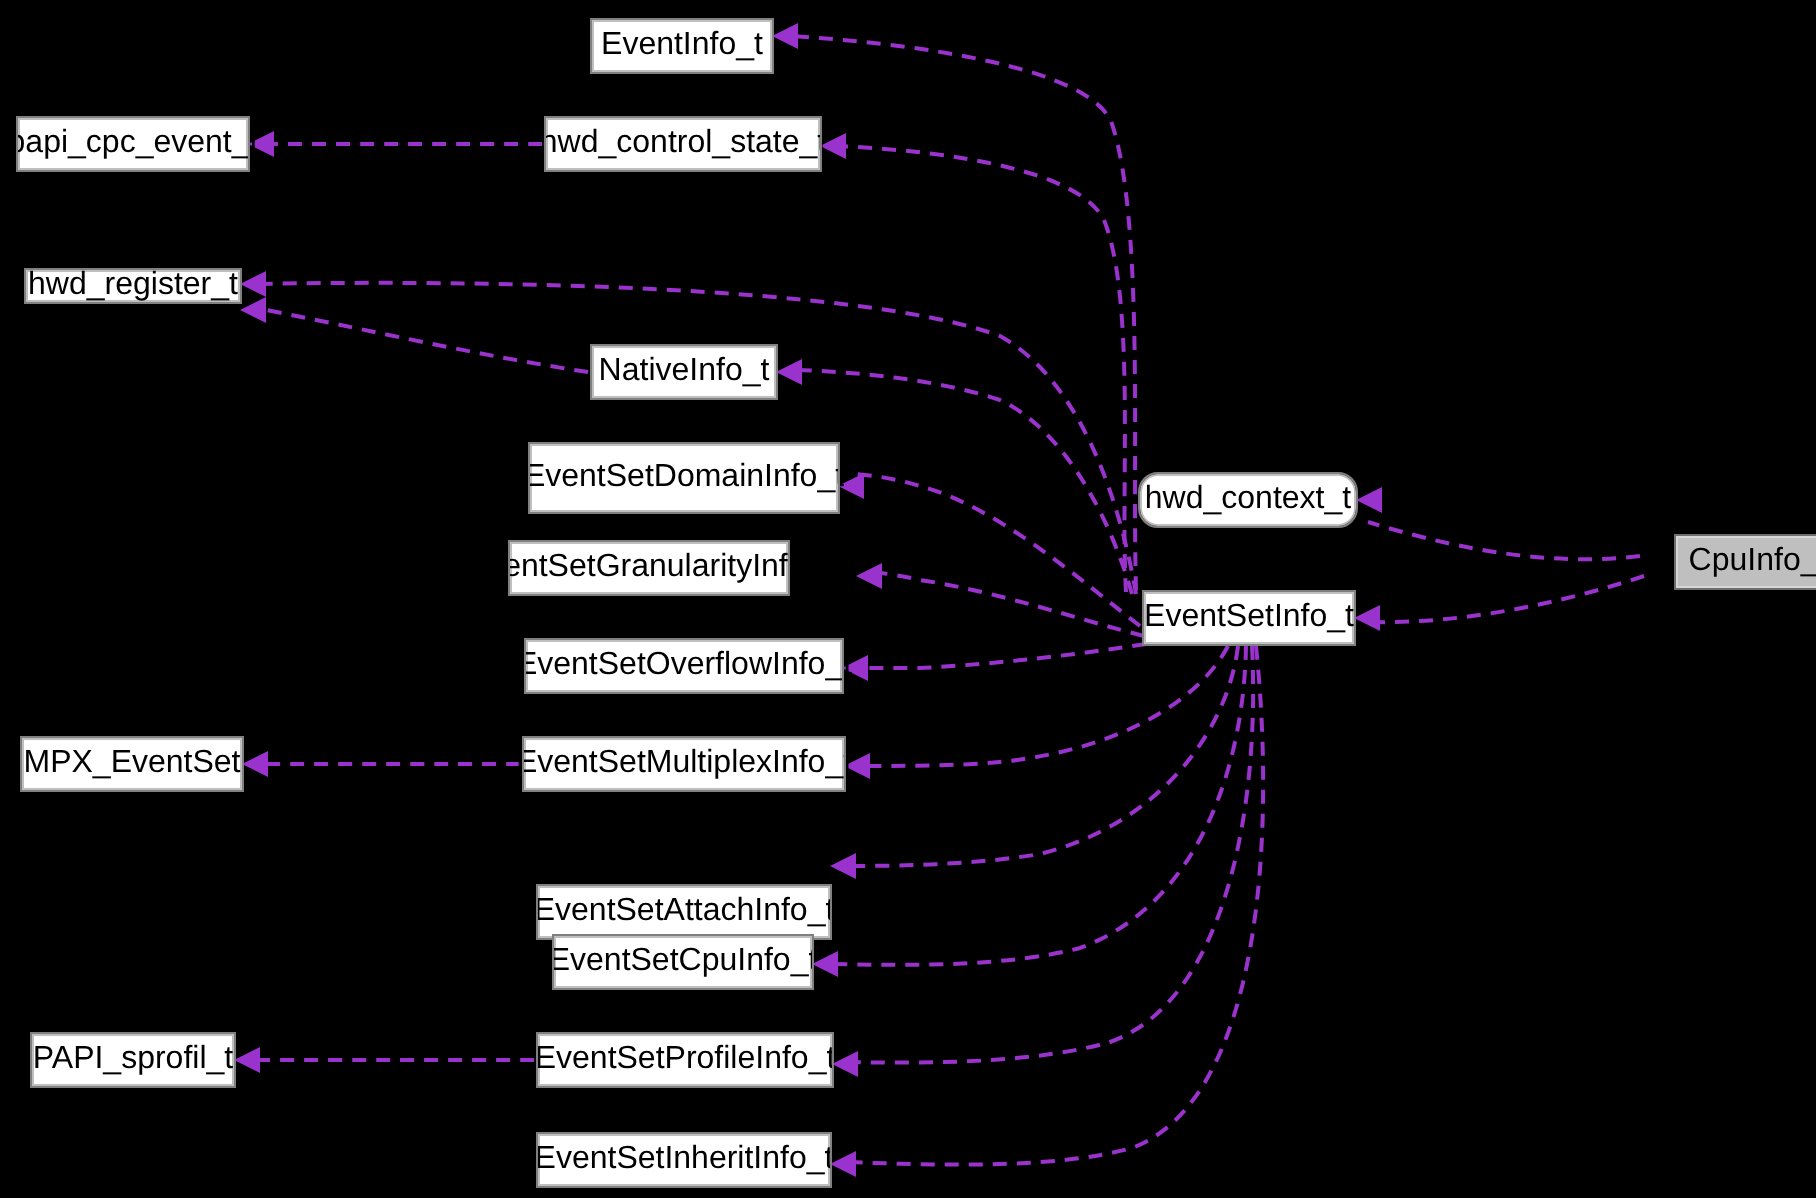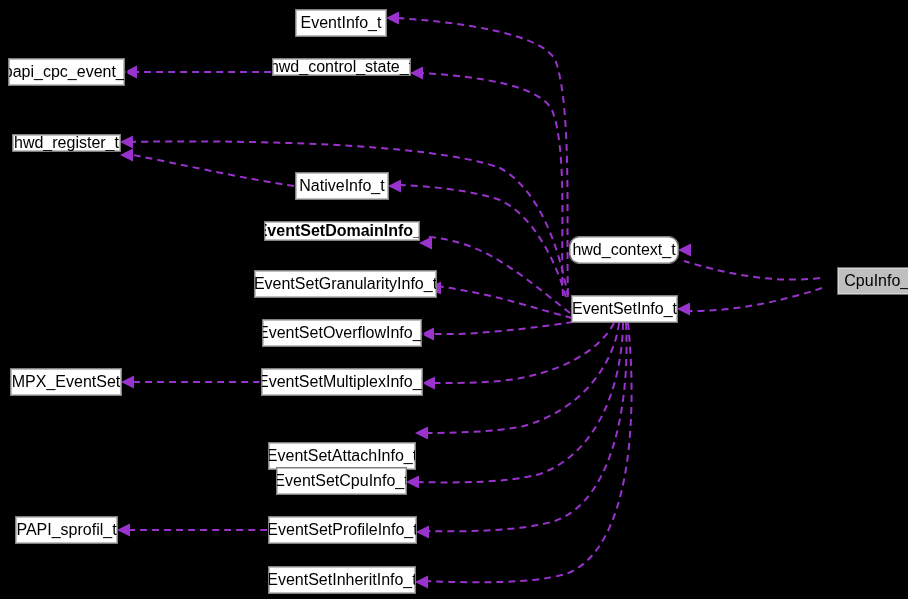--- a/index.html
+++ b/index.html
@@ -90,39 +90,39 @@
       <polygon points="121,382 134,375.5 134,388.5" fill="#9a32cd"></polygon>
       <polygon points="117,530 130,523.5 130,536.5" fill="#9a32cd"></polygon>
     </svg>
   <div id="nodes-layer">
       <div class="node-box" style="left: 296px; top: 10px; width: 90px; height: 26px;">
         <span class="node-label">EventInfo_t</span>
       </div>
       <div class="node-box" style="left: 9px; top: 59px; width: 115px; height: 26px;">
         <span class="node-label">papi_cpc_event_t</span>
       </div>
-      <div class="node-box" style="left: 273px; top: 59px; width: 137px; height: 16px;">
+      <div class="node-box" style="left: 273px; top: 59px; width: 137px; height: 26px;">
         <span class="node-label">hwd_control_state_t</span>
       </div>
       <div class="node-box" style="left: 13px; top: 135px; width: 107px; height: 16px;">
         <span class="node-label">hwd_register_t</span>
       </div>
       <div class="node-box" style="left: 296px; top: 173px; width: 92px; height: 26px;">
         <span class="node-label">NativeInfo_t</span>
       </div>
-      <div class="node-box" style="left: 265px; top: 222px; width: 154px; height: 18px; font-weight: bold;">
+      <div class="node-box" style="left: 265px; top: 222px; width: 154px; height: 34px;">
         <span class="node-label">EventSetDomainInfo_t</span>
       </div>
       <div class="node-box" style="left: 570px; top: 237px; width: 108px; height: 26px; border-radius: 9px;">
         <span class="node-label">hwd_context_t</span>
       </div>
       <div class="node-box highlight" style="left: 822px; top: 268px; width: 82px; height: 26px;">
         <span class="node-label">CpuInfo_t</span>
       </div>
-      <div class="node-box" style="left: 255px; top: 271px; width: 181px; height: 26px;">
+      <div class="node-box" style="left: 255px; top: 271px; width: 139px; height: 26px;">
         <span class="node-label">EventSetGranularityInfo_t</span>
       </div>
       <div class="node-box" style="left: 572px; top: 296px; width: 105px; height: 26px;">
         <span class="node-label">EventSetInfo_t</span>
       </div>
       <div class="node-box" style="left: 263px; top: 320px; width: 158px; height: 26px;">
         <span class="node-label">EventSetOverflowInfo_t</span>
       </div>
       <div class="node-box" style="left: 11px; top: 369px; width: 110px; height: 26px;">
         <span class="node-label">MPX_EventSet</span>

